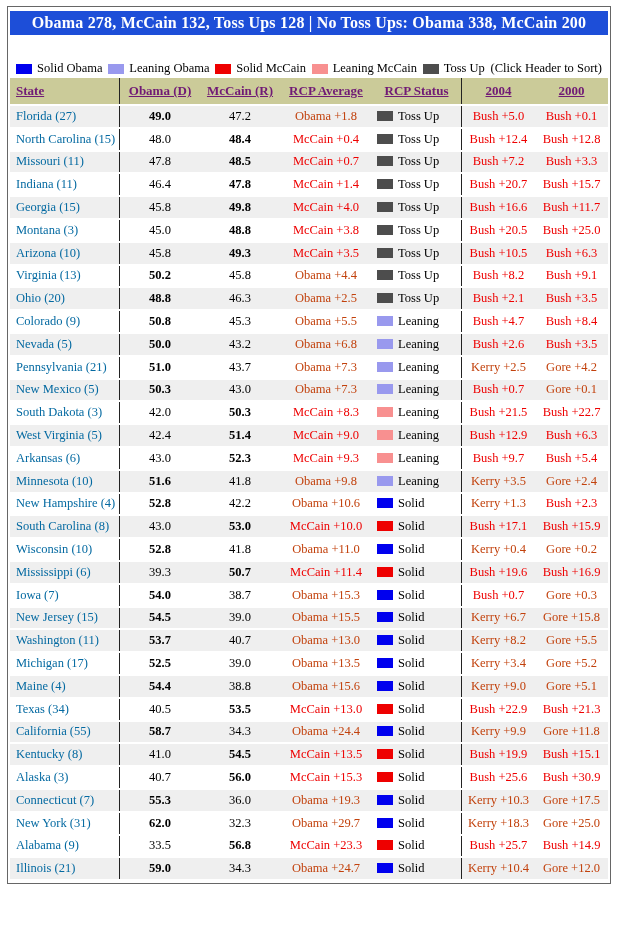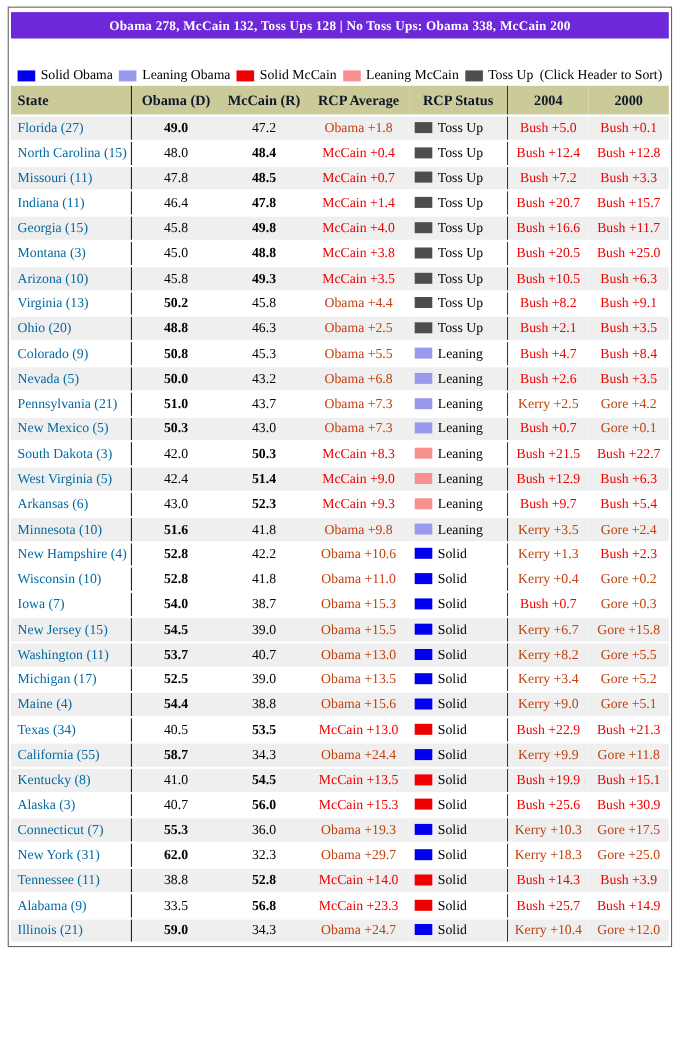--- a/index.html
+++ b/index.html
@@ -2,31 +2,31 @@
 <html><head>
 <meta charset="utf-8">
 <style>
   html,body{margin:0;padding:0;background:#fff;}
   body{width:618px;font-family:"Liberation Serif","DejaVu Serif",serif;-webkit-font-smoothing:antialiased;}
   .frame{margin:6px 7px;border:1px solid #666;padding:2px;background:#fff;}
   table{width:100%;border-collapse:separate;border-spacing:0 2px;table-layout:fixed;}
   td,th{padding:0;overflow:hidden;white-space:nowrap;}
 
   
-  .title-cell{background:#6d28d9;color:#fff;font-weight:bold;font-size:12px;text-align:center;height:24px;letter-spacing:.2px;}
+  .title-cell{background:#1d4ed8;color:#fff;font-weight:bold;font-size:16px;text-align:center;height:24px;letter-spacing:.2px;}
 
   
   .legend-cell{height:22px;}
   .legend{display:flex;align-items:center;justify-content:space-between;padding:0 6px;font-size:12.5px;color:#000;margin-top:24px;}
   .legend-item{display:flex;align-items:center;}
   .swatch{display:inline-block;width:16px;height:10px;margin-right:5px;}
   .sort-hint{font-size:12.5px;}
 
   
-  th{background:#cbcb99;color:#0f172a;font-weight:bold;font-size:13px;height:26px;text-align:center;cursor:pointer;}
+  th{background:#cbcb99;color:#701a75;font-weight:bold;font-size:13px;height:26px;text-align:center;cursor:pointer;text-decoration:underline;}
   th.c-state{text-align:left;padding-left:6px;}
 
   
   tbody td{font-size:12.5px;height:20.8px;color:#000;}
   tr.odd td{background:#efefef;}
   tr.even td{background:#ffffff;}
   .sep-r{border-right:1px solid #222;}
   td.c-state{text-align:left;padding-left:6px;color:#0369a1;}
   td.c-num{text-align:center;}
   td.c-num.win{font-weight:bold;}
@@ -249,29 +249,47 @@
         </tr>
         <tr class="even">
           <td class="c-state sep-r">New Hampshire (4)</td>
           <td class="c-num win">52.8</td>
           <td class="c-num">42.2</td>
           <td class="c-avg dem">Obama +10.6</td>
           <td class="c-status sep-r"><span class="status-chip" style="background: rgb(0, 0, 238);"></span><span>Solid</span></td>
           <td class="c-hist dem">Kerry +1.3</td>
           <td class="c-hist rep">Bush +2.3</td>
         </tr>
+        <tr class="odd">
+          <td class="c-state sep-r">South Carolina (8)</td>
+          <td class="c-num">43.0</td>
+          <td class="c-num win">53.0</td>
+          <td class="c-avg rep">McCain +10.0</td>
+          <td class="c-status sep-r"><span class="status-chip" style="background: rgb(238, 0, 0);"></span><span>Solid</span></td>
+          <td class="c-hist rep">Bush +17.1</td>
+          <td class="c-hist rep">Bush +15.9</td>
+        </tr>
         <tr class="even">
           <td class="c-state sep-r">Wisconsin (10)</td>
           <td class="c-num win">52.8</td>
           <td class="c-num">41.8</td>
           <td class="c-avg dem">Obama +11.0</td>
           <td class="c-status sep-r"><span class="status-chip" style="background: rgb(0, 0, 238);"></span><span>Solid</span></td>
           <td class="c-hist dem">Kerry +0.4</td>
           <td class="c-hist dem">Gore +0.2</td>
         </tr>
+        <tr class="odd">
+          <td class="c-state sep-r">Mississippi (6)</td>
+          <td class="c-num">39.3</td>
+          <td class="c-num win">50.7</td>
+          <td class="c-avg rep">McCain +11.4</td>
+          <td class="c-status sep-r"><span class="status-chip" style="background: rgb(238, 0, 0);"></span><span>Solid</span></td>
+          <td class="c-hist rep">Bush +19.6</td>
+          <td class="c-hist rep">Bush +16.9</td>
+        </tr>
         <tr class="even">
           <td class="c-state sep-r">Iowa (7)</td>
           <td class="c-num win">54.0</td>
           <td class="c-num">38.7</td>
           <td class="c-avg dem">Obama +15.3</td>
           <td class="c-status sep-r"><span class="status-chip" style="background: rgb(0, 0, 238);"></span><span>Solid</span></td>
           <td class="c-hist rep">Bush +0.7</td>
           <td class="c-hist dem">Gore +0.3</td>
         </tr>
         <tr class="odd">
@@ -357,29 +375,20 @@
         </tr>
         <tr class="even">
           <td class="c-state sep-r">New York (31)</td>
           <td class="c-num win">62.0</td>
           <td class="c-num">32.3</td>
           <td class="c-avg dem">Obama +29.7</td>
           <td class="c-status sep-r"><span class="status-chip" style="background: rgb(0, 0, 238);"></span><span>Solid</span></td>
           <td class="c-hist dem">Kerry +18.3</td>
           <td class="c-hist dem">Gore +25.0</td>
         </tr>
-        <tr class="odd">
-          <td class="c-state sep-r">Tennessee (11)</td>
-          <td class="c-num">38.8</td>
-          <td class="c-num win">52.8</td>
-          <td class="c-avg rep">McCain +14.0</td>
-          <td class="c-status sep-r"><span class="status-chip" style="background: rgb(238, 0, 0);"></span><span>Solid</span></td>
-          <td class="c-hist rep">Bush +14.3</td>
-          <td class="c-hist rep">Bush +3.9</td>
-        </tr>
         <tr class="even">
           <td class="c-state sep-r">Alabama (9)</td>
           <td class="c-num">33.5</td>
           <td class="c-num win">56.8</td>
           <td class="c-avg rep">McCain +23.3</td>
           <td class="c-status sep-r"><span class="status-chip" style="background: rgb(238, 0, 0);"></span><span>Solid</span></td>
           <td class="c-hist rep">Bush +25.7</td>
           <td class="c-hist rep">Bush +14.9</td>
         </tr>
         <tr class="odd">

